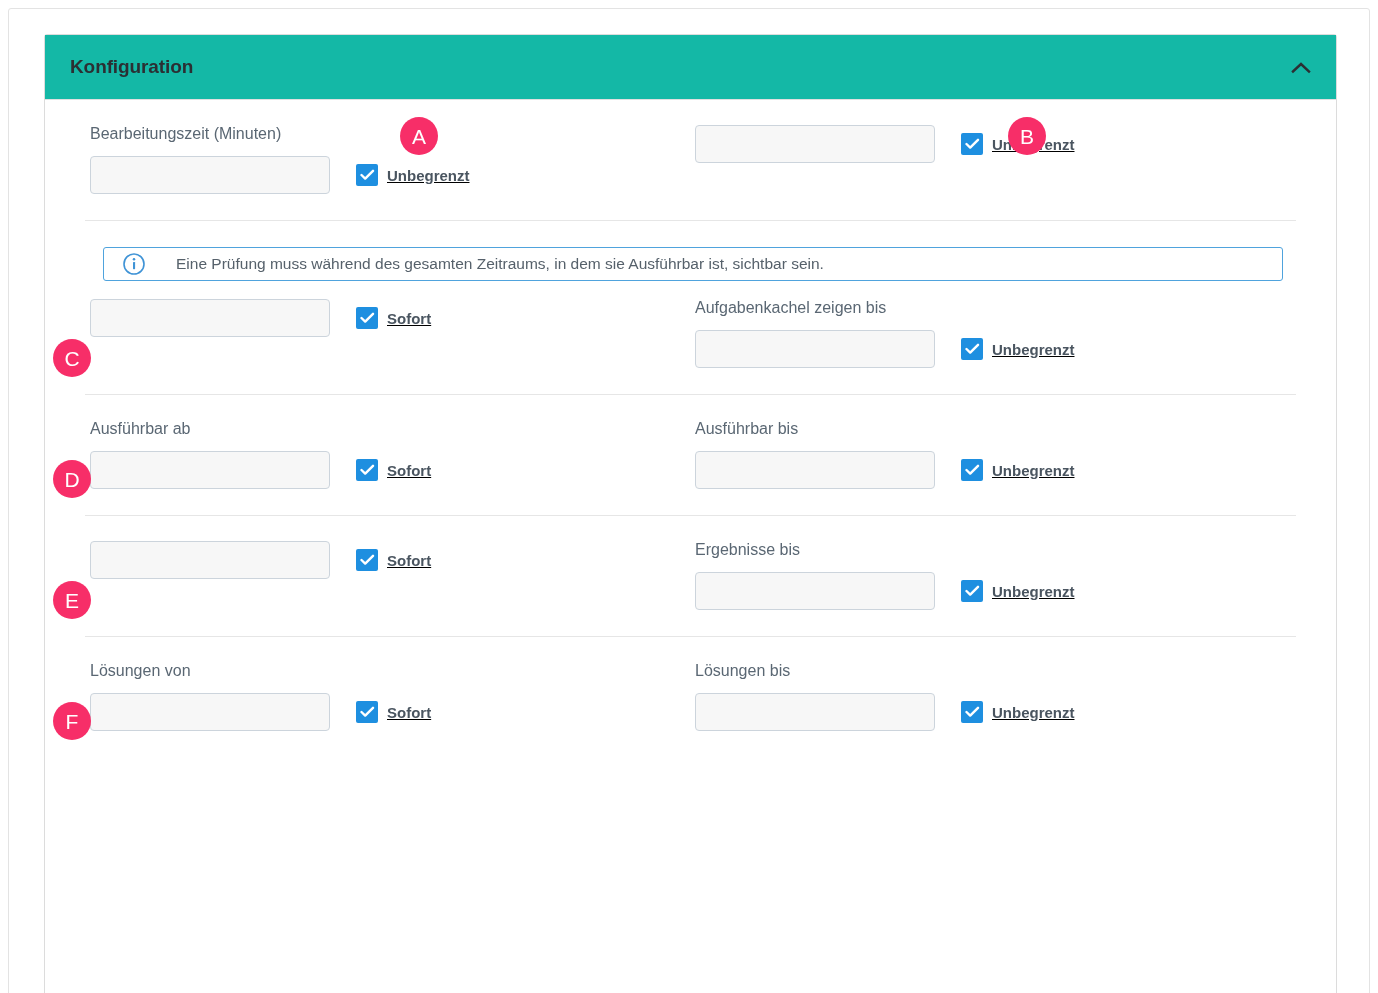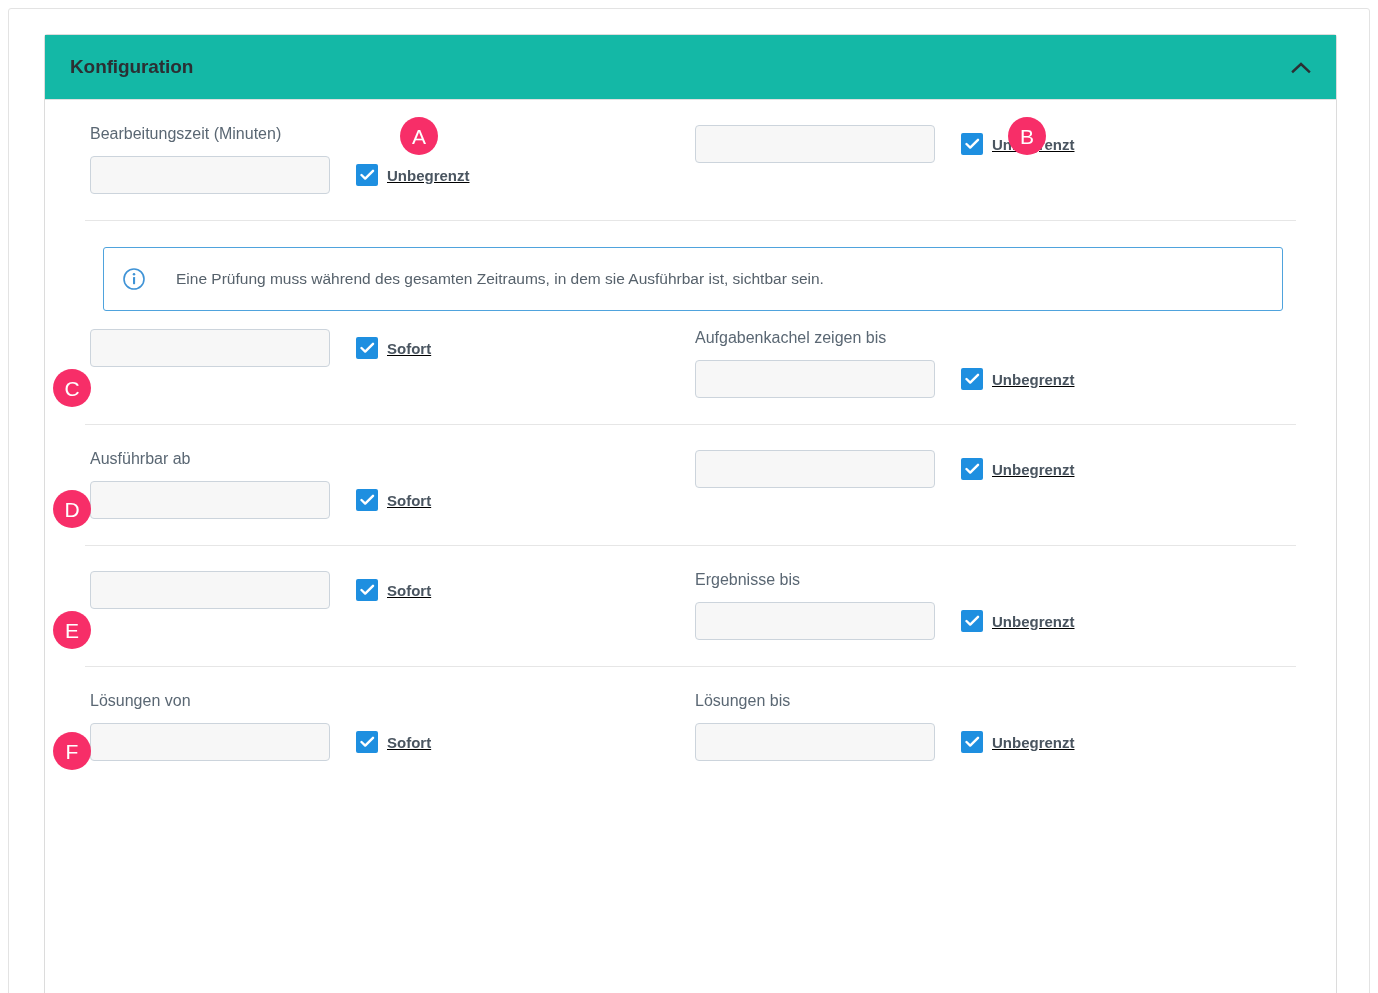--- a/index.html
+++ b/index.html
@@ -178,21 +178,21 @@
   
   .alert-zone {
     padding: 26px 40px 0 40px;
   }
   .alert {
     display: flex;
     align-items: center;
     border: 1px solid #4fa3dd;
     border-radius: 3px;
     background: #ffffff;
-    height: 64px;
+    height: 34px;
     box-sizing: border-box;
     padding: 0 18px;
     margin-left: 18px;
     margin-right: 13px;
   }
   .alert-icon { flex: none; display: flex; align-items: center; }
   .alert-text {
     margin-left: 30px;
     font-size: 15.5px;
     color: #56616b;
@@ -314,20 +314,21 @@
                 <svg width="15" height="12" viewBox="0 0 15 12" aria-hidden="true">
                   <polyline points="1.5,6 5.2,9.6 13,1.8" fill="none" stroke="#ffffff" stroke-width="2.4" stroke-linecap="round" stroke-linejoin="round"></polyline>
                 </svg>
               </span>
               <span class="checkbox-label">Sofort</span>
             </div>
           </div>
         </div>
 
         <div class="col col-right">
+          <div class="field-label">Ausführbar bis</div>
           <div class="field-line">
             <input class="text-input" type="text" value="" style="">
             <div class="checkbox-wrap">
               <span class="checkbox-box">
                 <svg width="15" height="12" viewBox="0 0 15 12" aria-hidden="true">
                   <polyline points="1.5,6 5.2,9.6 13,1.8" fill="none" stroke="#ffffff" stroke-width="2.4" stroke-linecap="round" stroke-linejoin="round"></polyline>
                 </svg>
               </span>
               <span class="checkbox-label">Unbegrenzt</span>
             </div>

